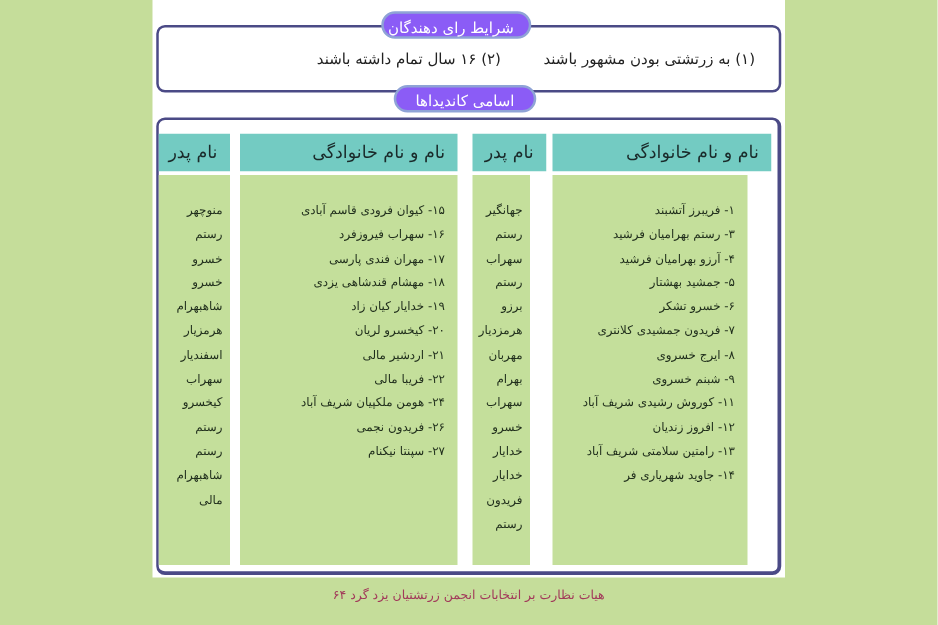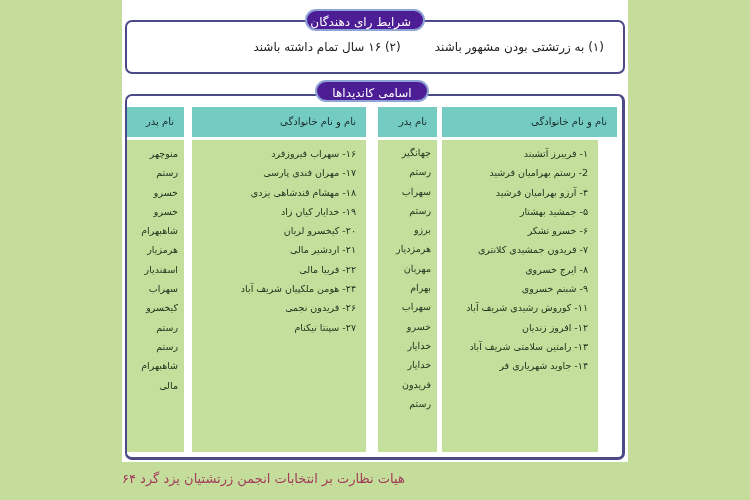--- a/index.html
+++ b/index.html
@@ -14,48 +14,48 @@
     background:#ffffff;
   }
   .frame {
     position:absolute; border:2px solid #4b4a86; border-radius:7px;
     box-sizing:border-box;
   }
   .frame.conditions { left:3px; top:20px; width:500px; height:54px; border-top-width:2px; }
   .frame.candidates { left:3px; top:94px; width:500px; height:366px; border-bottom-width:3px; border-right-width:3px; }
   .pill {
     position:absolute; height:22px; line-height:22px; padding:0 12px;
-    background:#4c1d95; color:#ffffff; border-radius:11px;
+    background:#8b5cf6; color:#ffffff; border-radius:11px;
     font-size:12px; direction:rtl; white-space:nowrap;
     border:2px solid #8fa3d6; box-sizing:border-box;
   }
   .pill.p1 { left:183px; top:9px; width:120px; text-align:center; }
-  .pill.p2 { left:193px; top:80px; width:114px; text-align:center; }
+  .pill.p2 { left:193px; top:68px; width:114px; text-align:center; }
   .cond-row {
     position:absolute; left:12px; top:40px; width:470px; height:20px;
     direction:rtl; font-size:12px; color:#222; display:flex; gap:34px;
     white-space:nowrap;
   }
   .hdr {
     position:absolute; top:107px; height:30px; background:#73cbc2;
-    font-size:10px; color:#1a2a2a; direction:rtl; line-height:30px;
+    font-size:14px; color:#1a2a2a; direction:rtl; line-height:30px;
     padding:0 10px; box-sizing:border-box; white-space:nowrap;
   }
   .body {
     position:absolute; top:140px; height:312px; background:#c4df9b;
-    box-sizing:border-box; direction:rtl; padding-top:4px;
+    box-sizing:border-box; direction:rtl; padding-top:19px;
   }
   .body .cell {
     height:19.3px; line-height:19.3px; font-size:9.5px; color:#1f2d1b;
     white-space:nowrap; padding:0 10px;
   }
   .body.father .cell { text-align:right; padding-right:6px; }
   .footer {
-    position:absolute; left:0; top:471px; width:506px; text-align:left;
-    font-size:13px; color:#a23a5a; direction:rtl; white-space:nowrap;
+    position:absolute; left:0; top:471px; width:506px; text-align:center;
+    font-size:10px; color:#a23a5a; direction:rtl; white-space:nowrap;
   }
 </style>
 </head>
 <body>
 
 <div class="card">
 
   <div class="frame conditions"></div>
   <div class="pill p1">شرایط رای دهندگان</div>
   <div class="cond-row">
@@ -66,51 +66,52 @@
   <div class="frame candidates"></div>
   <div class="pill p2">اسامی کاندیداها</div>
 
   <div class="hdr" style="left:320px;width:175px;">نام و نام خانوادگی</div>
   <div class="hdr" style="left:256px;width:59px;">نام پدر</div>
   <div class="hdr" style="left:70px;width:174px;">نام و نام خانوادگی</div>
   <div class="hdr" style="left:5px;width:57px;">نام پدر</div>
 
   <div class="body" style="left:320px;width:156px;">
     <div class="cell">۱- فریبرز آتشبند</div>
-    <div class="cell">2- رستم بهرامیان فرشید</div>
+    <div class="cell">۳- رستم بهرامیان فرشید</div>
     <div class="cell">۴- آرزو بهرامیان فرشید</div>
     <div class="cell">۵- جمشید بهشتار</div>
     <div class="cell">۶- خسرو تشکر</div>
     <div class="cell">۷- فریدون جمشیدی کلانتری</div>
     <div class="cell">۸- ایرج خسروی</div>
     <div class="cell">۹- شبنم خسروی</div>
     <div class="cell">۱۱- کوروش رشیدی شریف آباد</div>
     <div class="cell">۱۲- افروز زندیان</div>
     <div class="cell">۱۳- رامتین سلامتی شریف آباد</div>
     <div class="cell">۱۴- جاوید شهریاری فر</div>
   </div>
 
-  <div class="body father" style="left:256px;width:59px;font-family:Liberation Serif, serif;">
+  <div class="body father" style="left:256px;width:46px;">
     <div class="cell">جهانگیر</div>
     <div class="cell">رستم</div>
     <div class="cell">سهراب</div>
     <div class="cell">رستم</div>
     <div class="cell">برزو</div>
     <div class="cell">هرمزدیار</div>
     <div class="cell">مهربان</div>
     <div class="cell">بهرام</div>
     <div class="cell">سهراب</div>
     <div class="cell">خسرو</div>
     <div class="cell">خدایار</div>
     <div class="cell">خدایار</div>
     <div class="cell">فریدون</div>
     <div class="cell">رستم</div>
   </div>
 
   <div class="body" style="left:70px;width:174px;">
+    <div class="cell">۱۵- کیوان فرودی قاسم آبادی</div>
     <div class="cell">۱۶- سهراب فیروزفرد</div>
     <div class="cell">۱۷- مهران فندی پارسی</div>
     <div class="cell">۱۸- مهشام قندشاهی یزدی</div>
     <div class="cell">۱۹- خدایار کیان زاد</div>
     <div class="cell">۲۰- کیخسرو لریان</div>
     <div class="cell">۲۱- اردشیر مالی</div>
     <div class="cell">۲۲- فریبا مالی</div>
     <div class="cell">۲۴- هومن ملکپیان شریف آباد</div>
     <div class="cell">۲۶- فریدون نجمی</div>
     <div class="cell">۲۷- سپنتا نیکنام</div>

